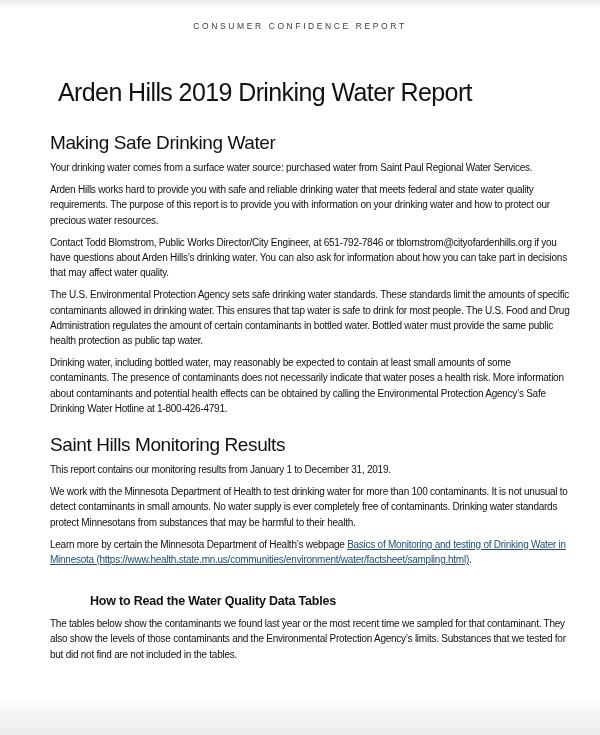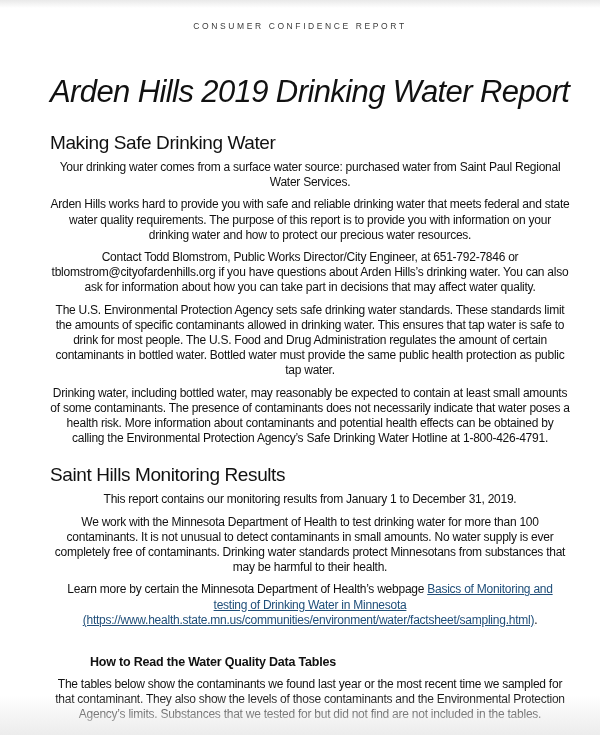--- a/index.html
+++ b/index.html
@@ -42,52 +42,50 @@
       letter-spacing: 2.6px;
       color: #3a3a3a;
     }
     .content {
       position: absolute;
       left: 50px;
       top: 78px;
       width: 520px;
     }
     h1.doc-title {
-      margin: 0 0 0 0;
+      margin: 0 0 0 8px;
       font-weight: normal;
-      font-size: 31px;
+      font-size: 25px;
       letter-spacing: -0.6px;
       color: #111;
       line-height: 28px;
-      font-style: italic;
     }
     h2.section {
       margin: 0;
       font-weight: normal;
       font-size: 19px;
       letter-spacing: -0.4px;
       color: #111;
       line-height: 24px;
     }
     h3.subsection {
       margin: 0;
       font-weight: bold;
       font-size: 12.5px;
       letter-spacing: -0.2px;
       color: #111;
       line-height: 16px;
       padding-left: 40px;
     }
     p {
       margin: 0;
-      font-size: 12px;
+      font-size: 10px;
       line-height: 15.2px;
       letter-spacing: -0.25px;
       color: #111;
-      text-align: center;
     }
     a.doc-link {
       color: #1f4e79;
       text-decoration: underline;
     }
   </style>
 </head>
 <body>
 
 <div class="page">

